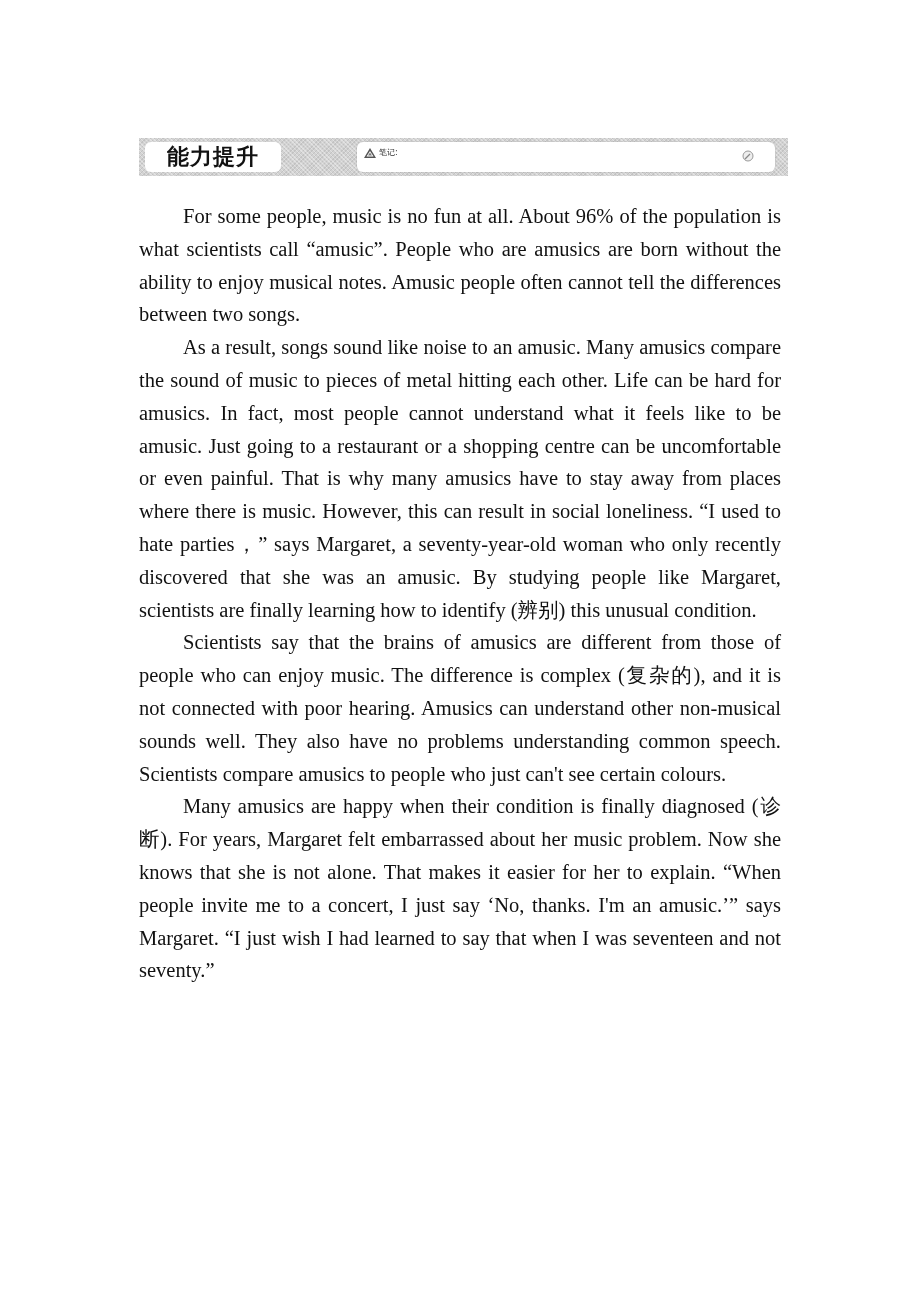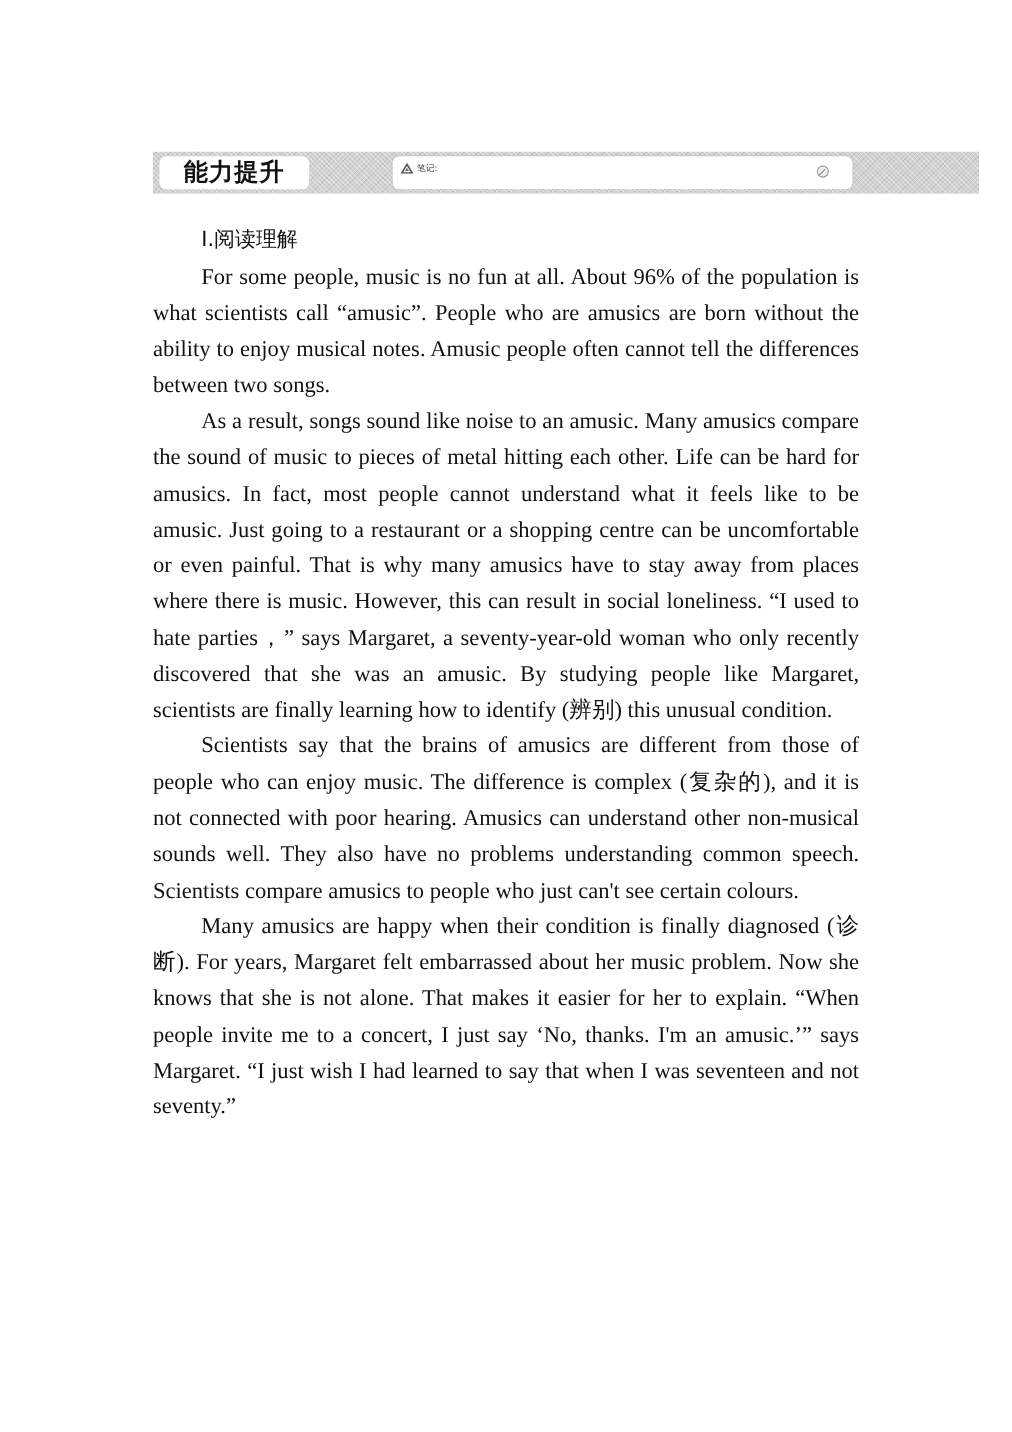--- a/index.html
+++ b/index.html
@@ -12,21 +12,21 @@
     height: 1302px;
     position: relative;
     overflow: hidden;
     font-family: "Liberation Serif", "DejaVu Serif", serif;
     color: #111111;
   }
   .banner {
     position: absolute;
     left: 139px;
     top: 138px;
-    width: 751px;
+    width: 649px;
     height: 38px;
     background-color: #d2d2d2;
     background-image:
       repeating-linear-gradient(45deg, rgba(255,255,255,0.35) 0 1px, transparent 1px 3px),
       repeating-linear-gradient(-45deg, rgba(0,0,0,0.08) 0 1px, transparent 1px 3px);
   }
   .banner-title-box {
     position: absolute;
     left: 6px;
     top: 4px;
@@ -121,18 +121,17 @@
     </svg>
     <span class="notes-label">笔记:</span>
   </div>
   <svg class="pin-icon" viewBox="0 0 12 12">
     <circle cx="6" cy="6" r="5" fill="#eeeeee" stroke="#999999" stroke-width="1"></circle>
     <line x1="3" y1="9" x2="8" y2="4" stroke="#888888" stroke-width="1.2"></line>
   </svg>
 </div>
 
 <div class="content">
-  <p class="section-heading">Ⅰ.阅读理解</p>
   <p class="para">For some people, music is no fun at all. About 96% of the population is what scientists call “amusic”. People who are amusics are born without the ability to enjoy musical notes. Amusic people often cannot tell the differences between two songs.</p>
   <p class="para">As a result, songs sound like noise to an amusic. Many amusics compare the sound of music to pieces of metal hitting each other. Life can be hard for amusics. In fact, most people cannot understand what it feels like to be amusic. Just going to a restaurant or a shopping centre can be uncomfortable or even painful. That is why many amusics have to stay away from places where there is music. However, this can result in social loneliness. “I used to hate parties，” says Margaret, a seventy-year-old woman who only recently discovered that she was an amusic. By studying people like Margaret, scientists are finally learning how to identify (辨别) this unusual condition.</p>
   <p class="para">Scientists say that the brains of amusics are different from those of people who can enjoy music. The difference is complex (复杂的), and it is not connected with poor hearing. Amusics can understand other non-musical sounds well. They also have no problems understanding common speech. Scientists compare amusics to people who just can't see certain colours.</p>
   <p class="para">Many amusics are happy when their condition is finally diagnosed (诊断). For years, Margaret felt embarrassed about her music problem. Now she knows that she is not alone. That makes it easier for her to explain. “When people invite me to a concert, I just say ‘No, thanks. I'm an amusic.’” says Margaret. “I just wish I had learned to say that when I was seventeen and not seventy.”</p>
 </div>
 
 </body></html>

